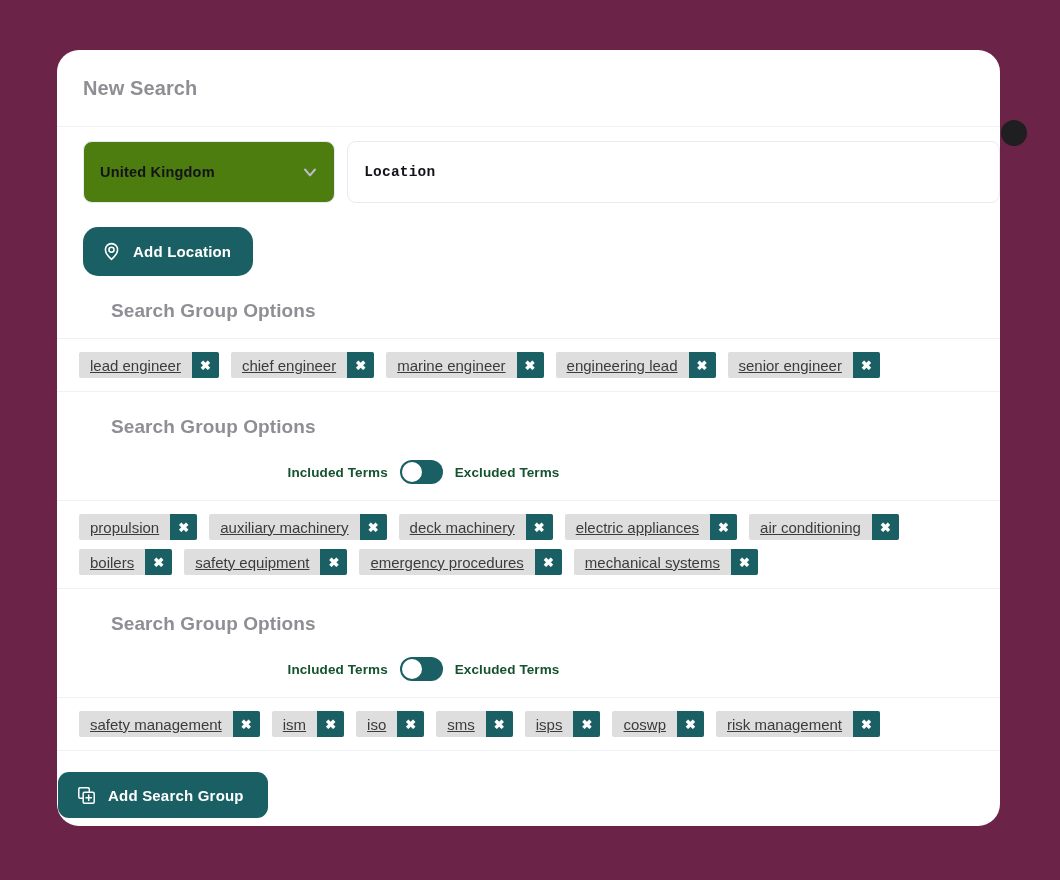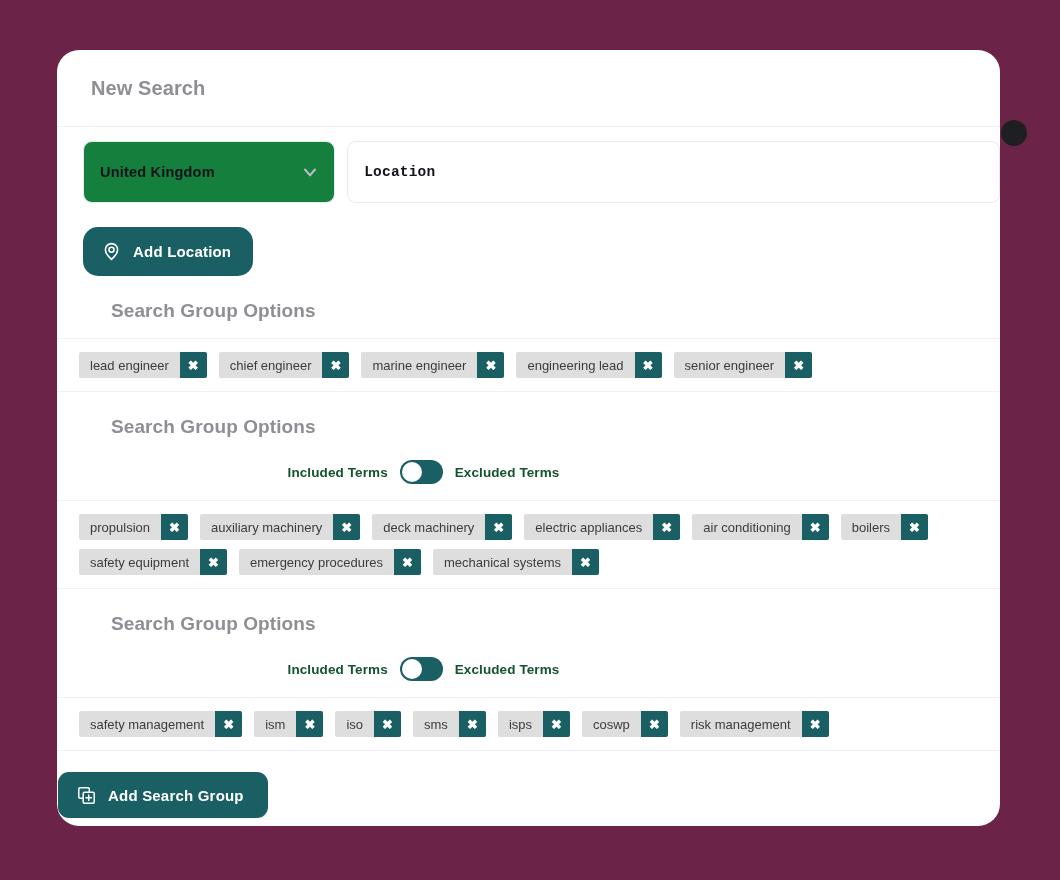--- a/index.html
+++ b/index.html
@@ -48,21 +48,20 @@
     border-radius: 50%;
     z-index: 5;
   }
 
   
   .card-header {
     height: 76px;
     padding: 0 0 0 26px;
     display: flex;
     align-items: center;
-    margin-left: 8px;
   }
   .card-title {
     font-size: 20px;
     font-weight: 600;
     color: #8e8e94;
     letter-spacing: .1px;
   }
 
   .divider {
     height: 1px;
@@ -78,21 +77,21 @@
     align-items: center;
   }
   .select-box {
     width: 269px;
     height: 62px;
     border: 1px solid #e6ebf3;
     border-radius: 9px;
     display: flex;
     align-items: center;
     padding: 0 14px 0 16px;
-    background: #15803d;
+    background: #4d7c0f;
     justify-content: space-between;
   }
   .select-value {
     font-size: 14.5px;
     font-weight: 700;
     color: #13131a;
     letter-spacing: .2px;
   }
   .chev {
     width: 20px;
@@ -200,24 +199,25 @@
     align-items: stretch;
     height: 26px;
     border-radius: 2px;
     overflow: hidden;
     background: #dedede;
   }
   .tag .label {
     display: flex;
     align-items: center;
     padding: 4px 11px;
-    font-size: 13px;
+    font-size: 15px;
     color: #3c3c3c;
     white-space: nowrap;
     font-family: "Liberation Sans", sans-serif;
+    text-decoration: underline;
   }
   .tag .x {
     width: 27px;
     background: #1a5f63;
     color: #fff;
     display: flex;
     align-items: center;
     justify-content: center;
     font-size: 13px;
     font-weight: 700;

